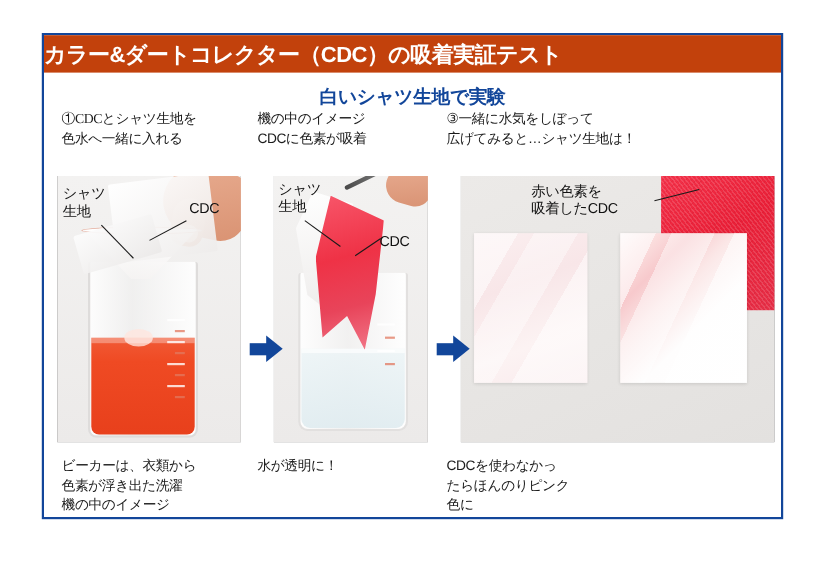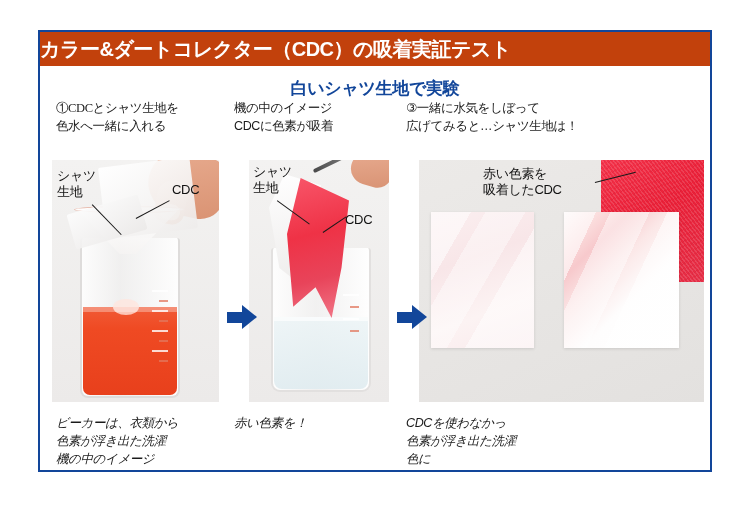--- a/index.html
+++ b/index.html
@@ -124,21 +124,21 @@
       linear-gradient(135deg,#fdf6f6 0%,#fbdede 14%,#f7c9cc 26%,#fbe7e7 42%,#fefdfd 62%,#ffffff 100%);
     box-shadow:0 1px 3px rgba(0,0,0,.12);}
 
   
   .lbl{position:absolute;font-size:13px;color:#111;line-height:1.25;white-space:pre-line;
     letter-spacing:-0.3px;}
   .lbl-w{color:#111;}
   .leader{position:absolute;background:#1a1a1a;height:1.4px;transform-origin:left center;}
 
   .captions{position:absolute;left:16px;top:382px;right:8px;display:flex;}
-  .cap{font-size:12.5px;color:#1b1b1b;line-height:1.45;white-space:pre-line;letter-spacing:-0.4px;font-style:italic;}
+  .cap{font-size:12.5px;color:#1b1b1b;line-height:1.45;white-space:pre-line;letter-spacing:-0.4px;}
   .c1{width:178px;}
   .c2{width:172px;}
   .c3{width:142px;}
   .c4{width:140px;}
 </style>
 </head>
 <body>
 
 <div class="frame">
 
@@ -236,19 +236,19 @@
     <div class="arrow a2">
       <div class="shaft"></div>
       <div class="head"></div>
     </div>
   </div>
 
   <div class="captions">
     <div class="cap c1">ビーカーは、衣類から
 色素が浮き出た洗濯
 機の中のイメージ</div>
-    <div class="cap c2">赤い色素を！</div>
+    <div class="cap c2">水が透明に！</div>
     <div class="cap c3">CDCを使わなかっ
-色素が浮き出た洗濯
+たらほんのりピンク
 色に</div>
   </div>
 
 </div>
 
 </body></html>

